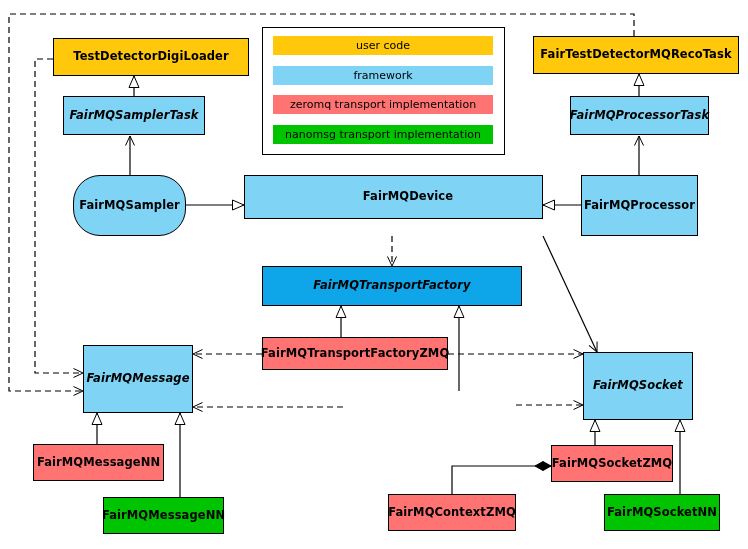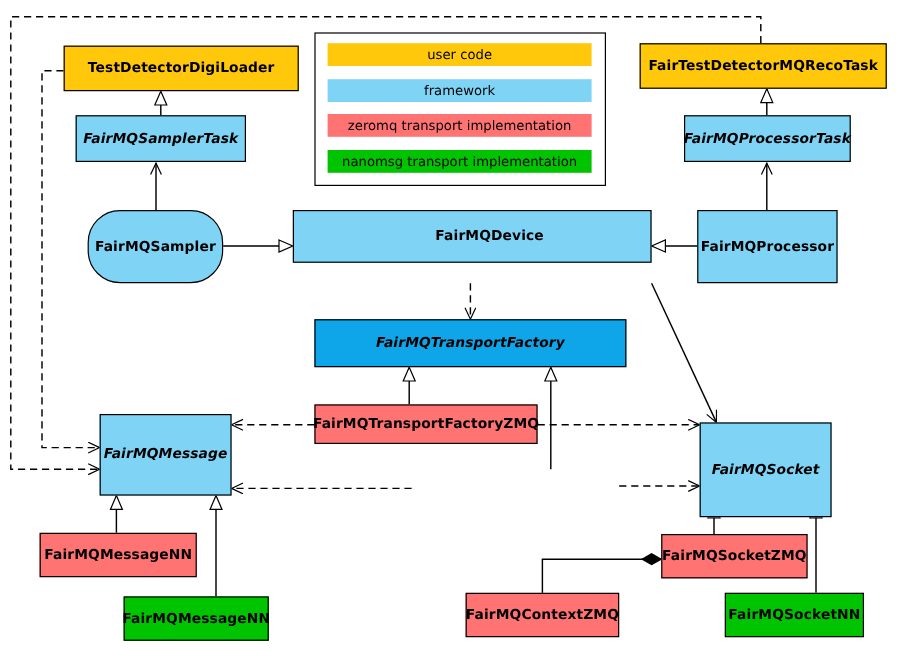--- a/index.html
+++ b/index.html
@@ -181,21 +181,21 @@
   </div>
 
   <div class="node" style="left:33px; top:444px; width:131px; height:37px; background:#FF7373;">
     <span>FairMQMessageNN</span>
   </div>
 
   <div class="node" style="left:103px; top:497px; width:121px; height:37px; background:#00C400;">
     <span>FairMQMessageNN</span>
   </div>
 
-  <div class="node abstract" style="left:583px; top:352px; width:110px; height:79px; background:#7FD4F5;">
+  <div class="node abstract" style="left:583px; top:352px; width:110px; height:68px; background:#7FD4F5;">
     <span>FairMQSocket</span>
   </div>
 
   <div class="node" style="left:551px; top:445px; width:122px; height:37px; background:#FF7373;">
     <span>FairMQSocketZMQ</span>
   </div>
 
   <div class="node" style="left:604px; top:494px; width:116px; height:37px; background:#00C400;">
     <span>FairMQSocketNN</span>
   </div>

